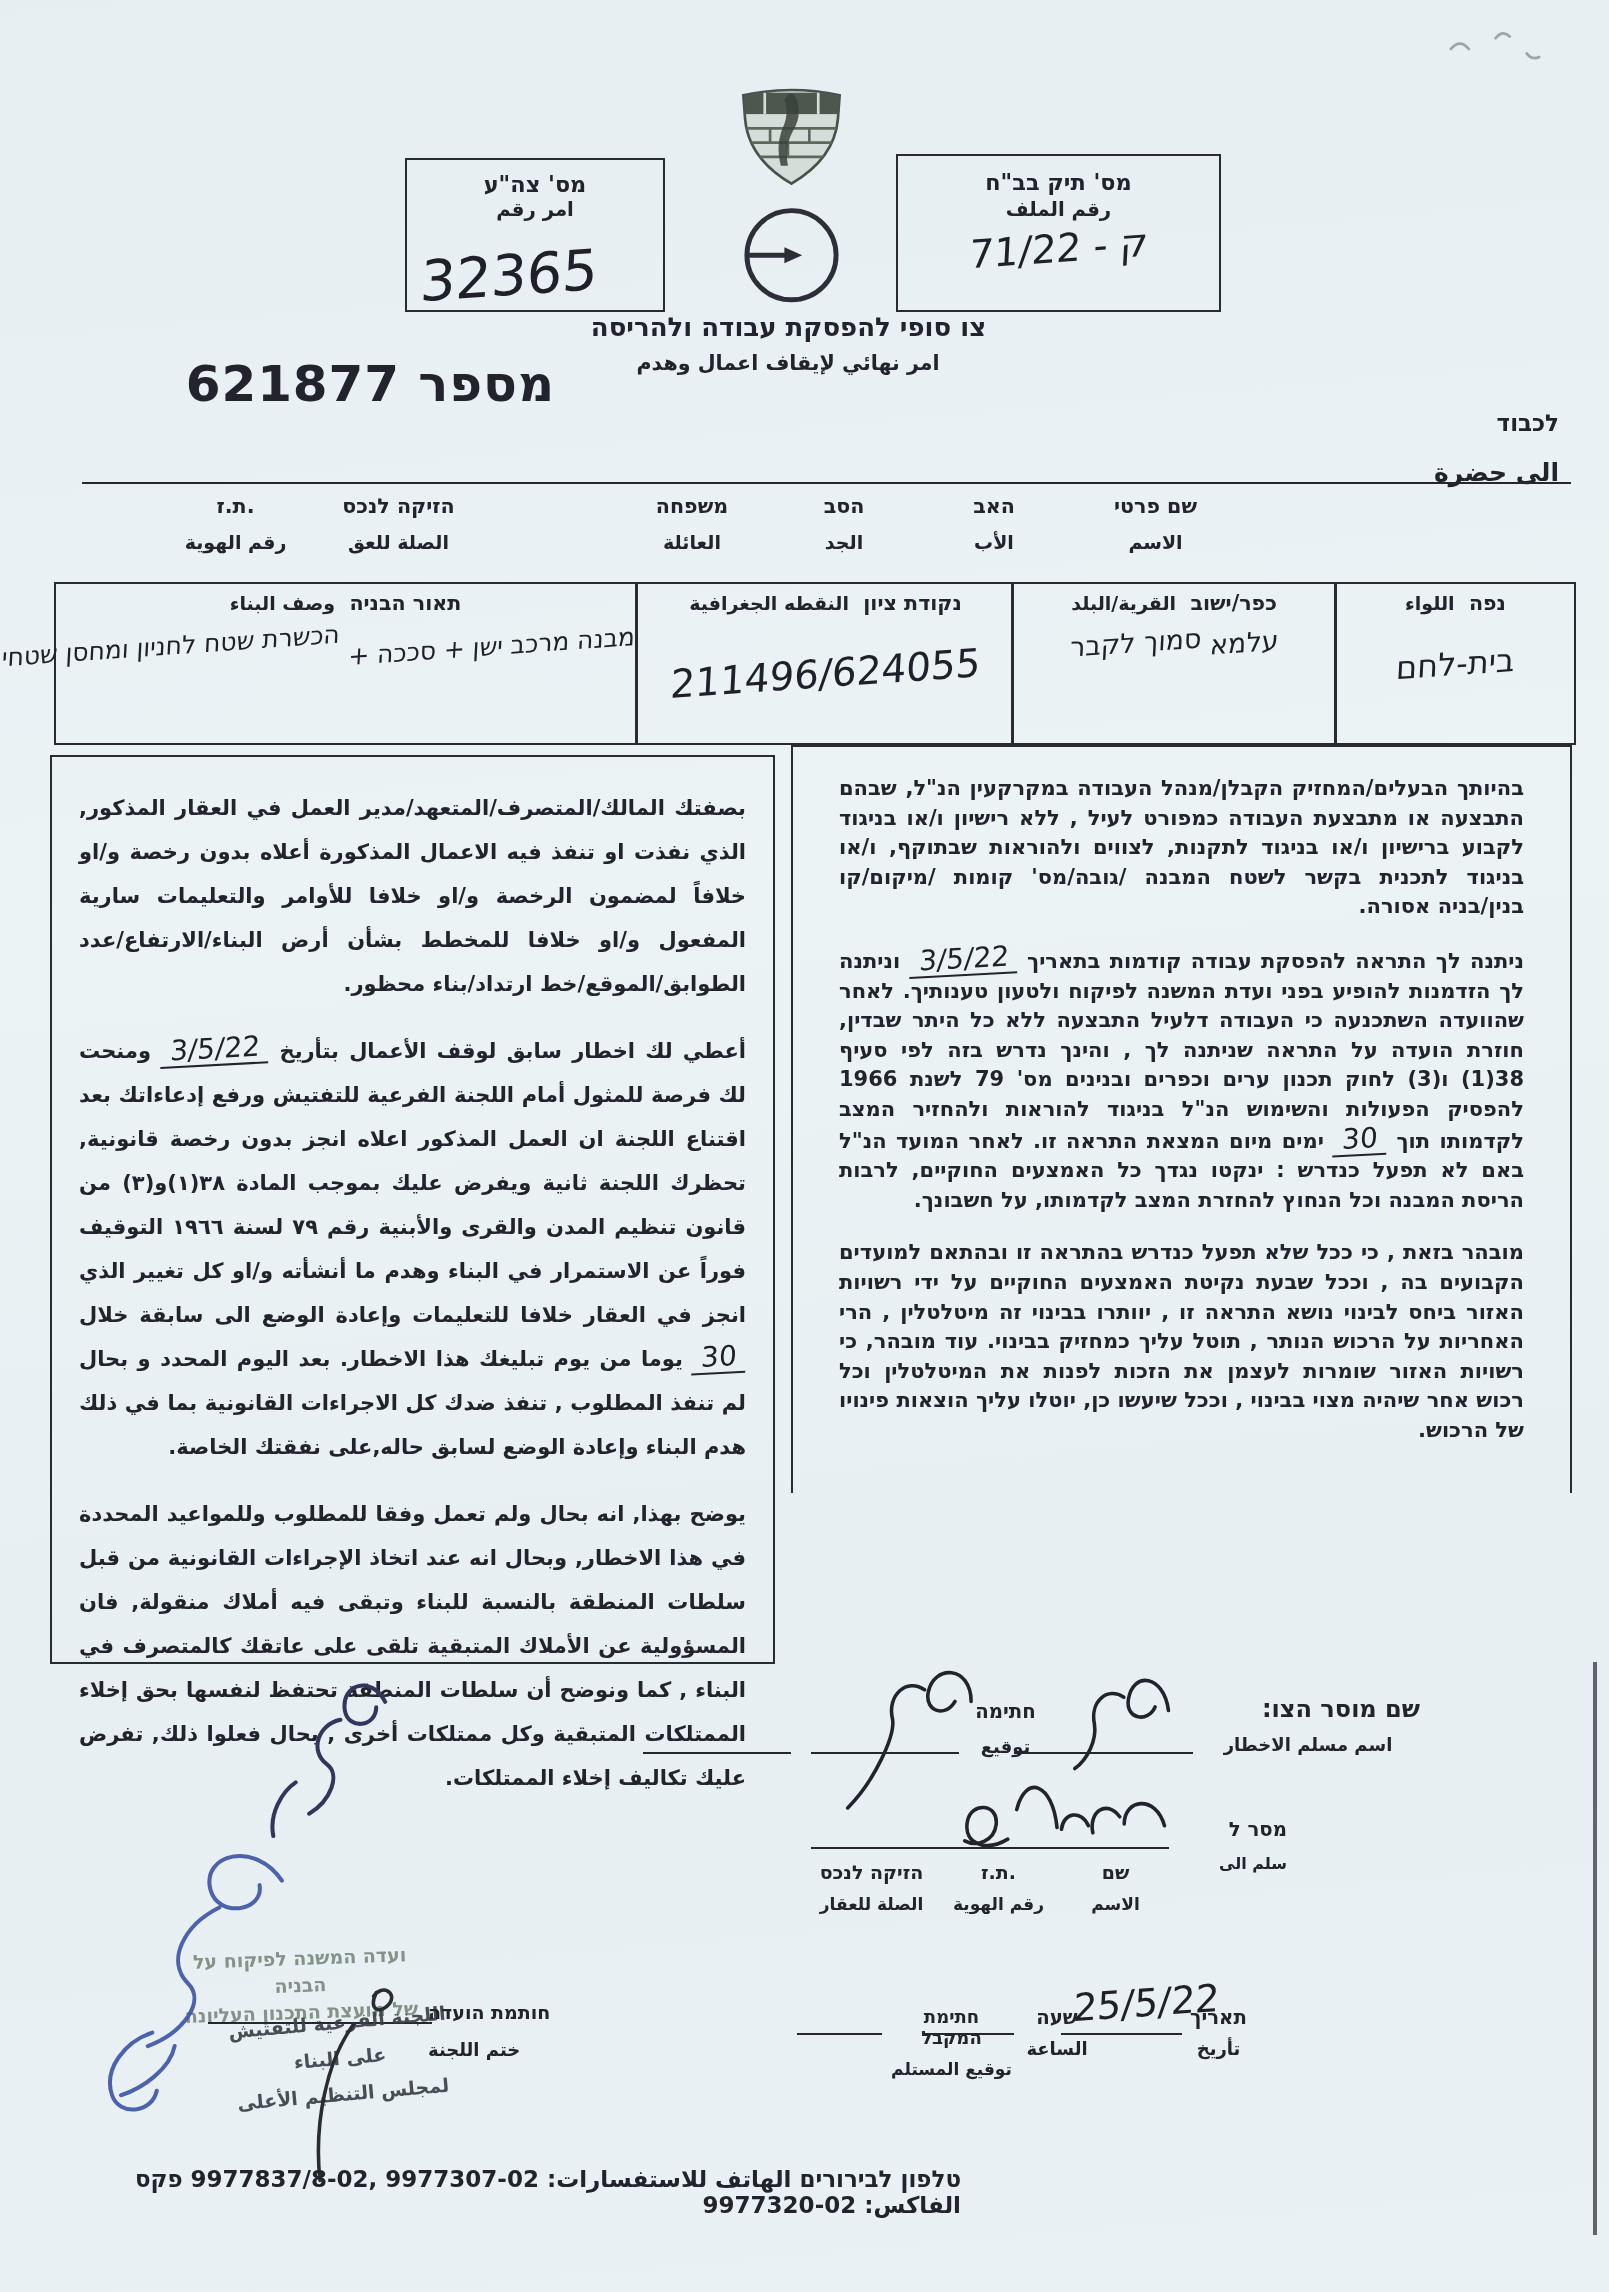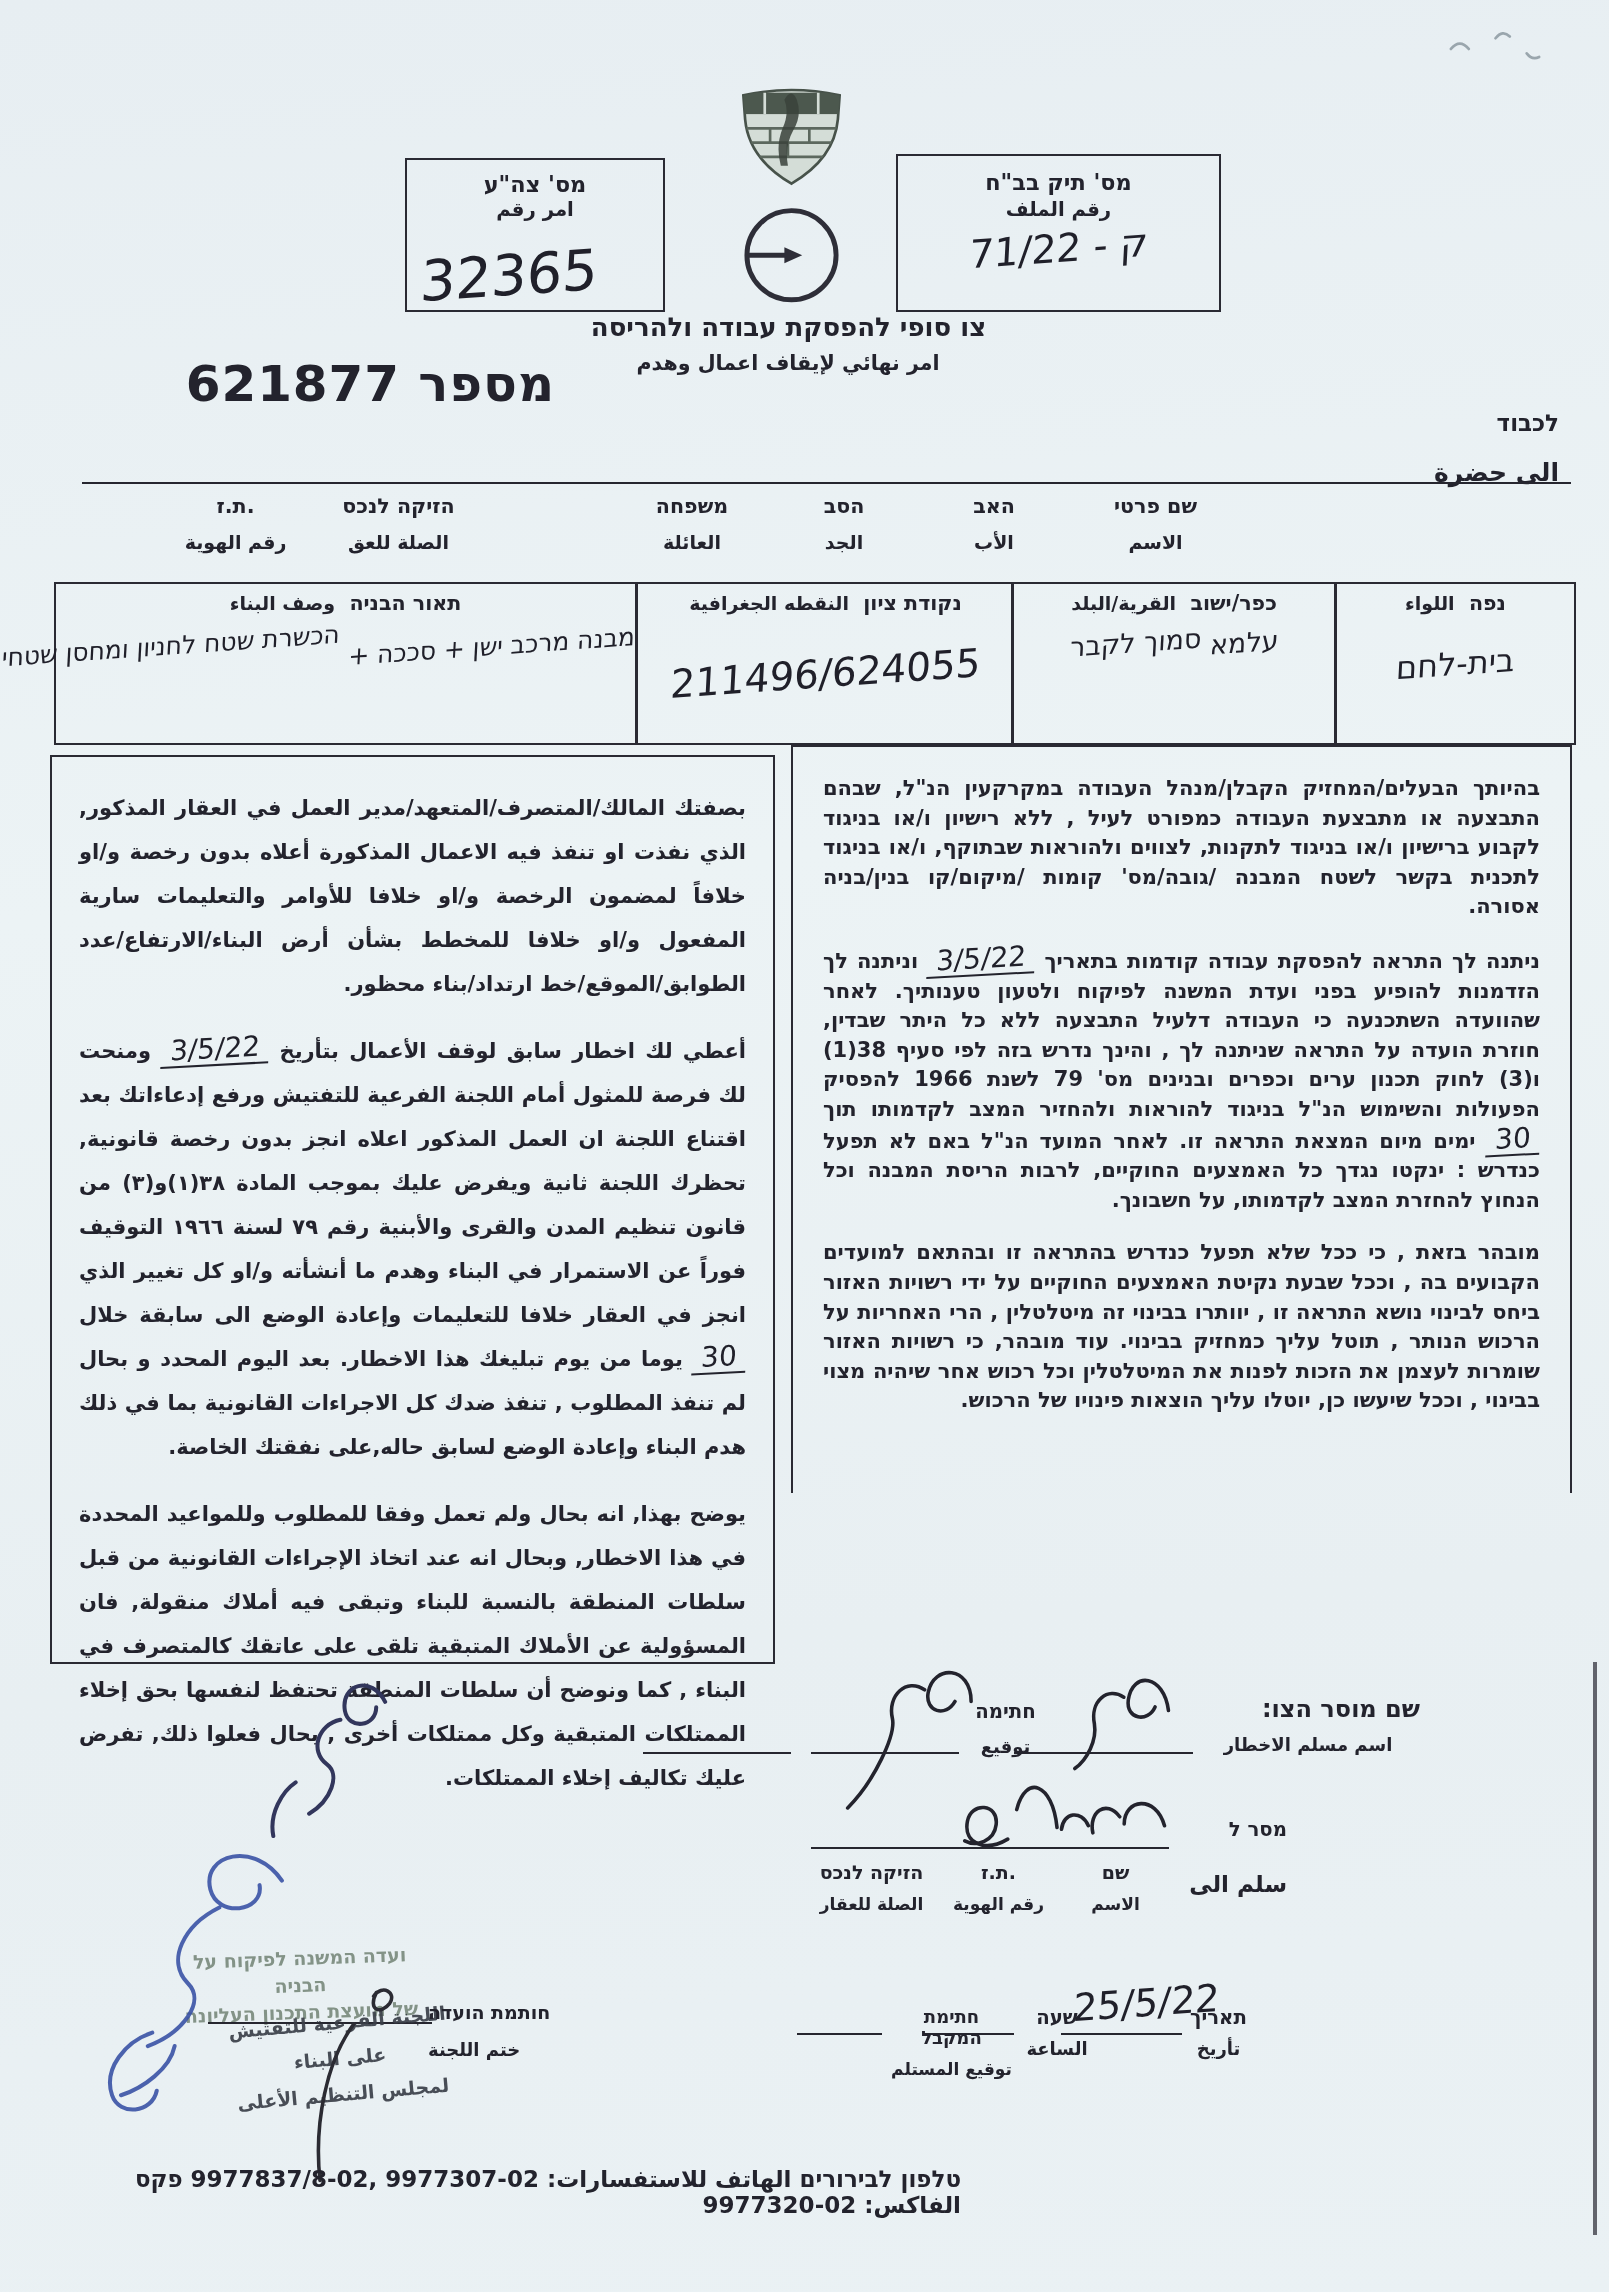--- a/index.html
+++ b/index.html
@@ -156,21 +156,21 @@
         <span class="lbl-he">תאור הבניה</span>
         <span class="lbl-ar">وصف البناء</span>
       </div>
       <div class="hw rtl" style="font-size:25px;margin-top:12.5px;line-height:38px;text-align:center;">
         <div class="hw-rot">מבנה מרכב ישן + סככה +</div>
         <div class="hw-rot">הכשרת שטח לחניון ומחסן שטחים</div>
       </div>
     </div>
   </div>
 
-  <div class="abs body-text" style="left:791px;top:745px;width:781px;height:748px;border:2.7px solid #2a2a33;border-bottom:none;padding:27px 30px;box-sizing:border-box;font-size:21px;line-height:29.6px;">
+  <div class="abs body-text" style="left:791px;top:745px;width:781px;height:748px;border:2.7px solid #2a2a33;border-bottom:none;padding:27px 46px;box-sizing:border-box;font-size:21px;line-height:29.6px;">
     <p>בהיותך הבעלים/המחזיק הקבלן/מנהל העבודה במקרקעין הנ"ל, שבהם התבצעה או מתבצעת העבודה כמפורט לעיל , ללא רישיון ו/או בניגוד לקבוע ברישיון ו/או בניגוד לתקנות, לצווים ולהוראות שבתוקף, ו/או בניגוד לתכנית בקשר לשטח המבנה /גובה/מס' קומות /מיקום/קו בנין/בניה אסורה.</p>
     <p>
       <span>ניתנה לך התראה להפסקת עבודה קודמות בתאריך</span>
       <span class="hw hw-inline">3/5/22</span>
       <span>וניתנה לך הזדמנות להופיע בפני ועדת המשנה לפיקוח ולטעון טענותיך. לאחר שהוועדה השתכנעה כי העבודה דלעיל התבצעה ללא כל היתר שבדין, חוזרת הועדה על התראה שניתנה לך , והינך נדרש בזה לפי סעיף 38(1) ו(3) לחוק תכנון ערים וכפרים ובנינים מס' 79 לשנת 1966 להפסיק הפעולות והשימוש הנ"ל בניגוד להוראות ולהחזיר המצב לקדמותו תוך</span>
       <span class="hw hw-inline">30</span>
       <span>ימים מיום המצאת התראה זו. לאחר המועד הנ"ל באם לא תפעל כנדרש : ינקטו נגדך כל האמצעים החוקיים, לרבות הריסת המבנה וכל הנחוץ להחזרת המצב לקדמותו, על חשבונך.</span>
     </p>
     <p>מובהר בזאת , כי ככל שלא תפעל כנדרש בהתראה זו ובהתאם למועדים הקבועים בה , וככל שבעת נקיטת האמצעים החוקיים על ידי רשויות האזור ביחס לבינוי נושא התראה זו , יוותרו בבינוי זה מיטלטלין , הרי האחריות על הרכוש הנותר , תוטל עליך כמחזיק בבינוי. עוד מובהר, כי רשויות האזור שומרות לעצמן את הזכות לפנות את המיטלטלין וכל רכוש אחר שיהיה מצוי בבינוי , וככל שיעשו כן, יוטלו עליך הוצאות פינויו של הרכוש.</p>
   </div>
@@ -201,21 +201,21 @@
     <div class="bold" style="font-size:18px;margin-top:12.5px;">توقيع</div>
   </div>
   <svg class="abs" style="left:828px;top:1652px;" width="161" height="166" viewBox="0 0 180 185">
     <path d="M160,55 c0,-40 -42,-42 -48,-10 c-4,22 20,28 30,10 M108,42 c-20,-14 -42,6 -36,32 c4,18 -20,70 -50,100" fill="none" stroke="#23232d" stroke-width="4" stroke-linecap="round"></path>
   </svg>
   <div class="abs hline" style="left:811px;top:1752px;width:148px;border-top-width:2.2px;"></div>
   <div class="abs hline" style="left:643px;top:1752px;width:148px;border-top-width:2.2px;"></div>
 
   <div class="abs rtl" style="left:1162px;top:1818px;width:125px;text-align:right;">
     <div class="bold" style="font-size:19.7px;">מסר ל</div>
-    <div class="bold" style="font-size:23px;margin-top:30px;">سلم الى</div>
+    <div class="bold" style="font-size:16px;margin-top:13px;">سلم الى</div>
   </div>
   <svg class="abs" style="left:945px;top:1763px;" width="233" height="103" viewBox="0 0 260 115">
     <path d="M245,70 c-10,-35 -45,-30 -45,-2 M195,60 c-15,-20 -35,-5 -30,18 M160,70 c-8,-18 -28,-15 -30,4 M125,72 c-5,-50 -35,-60 -45,-20 M70,85 c-25,15 -50,5 -45,-20 c4,-22 35,-20 32,4 c-2,18 -22,25 -35,18" fill="none" stroke="#23232d" stroke-width="4" stroke-linecap="round"></path>
   </svg>
   <div class="abs hline" style="left:811px;top:1847px;width:358px;border-top-width:2.2px;"></div>
 
   <div class="abs ctr" style="left:1075px;top:1861px;width:81px;">
     <div class="bold" style="font-size:19px;">שם</div>
     <div class="bold" style="font-size:17px;margin-top:10.7px;">الاسم</div>
   </div>

